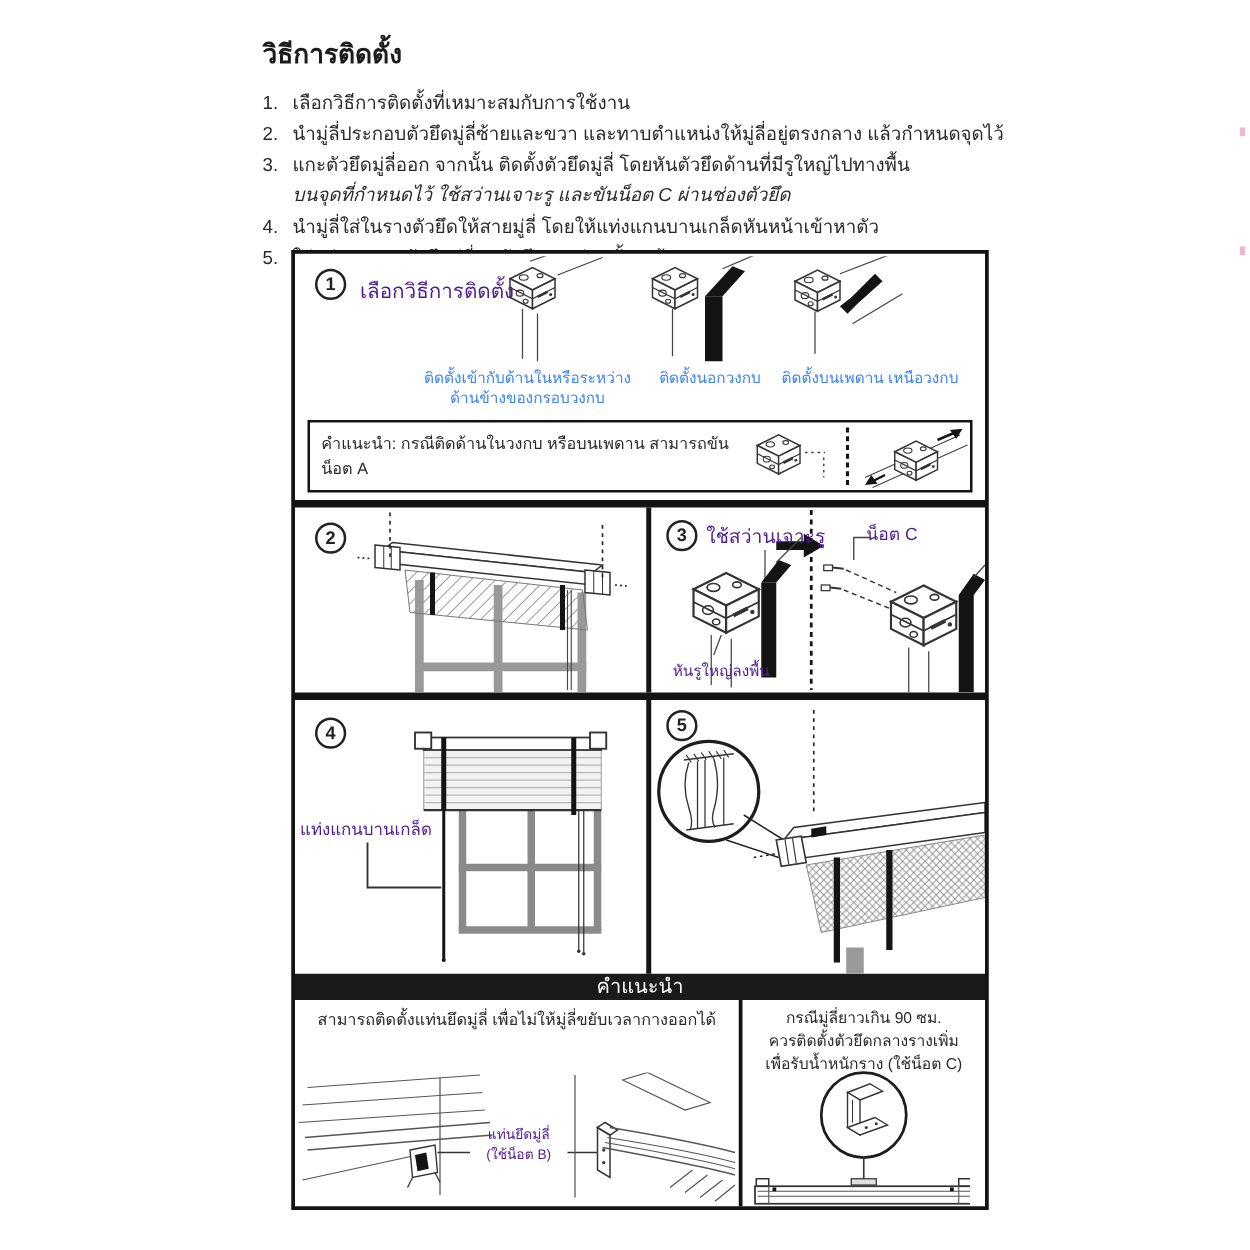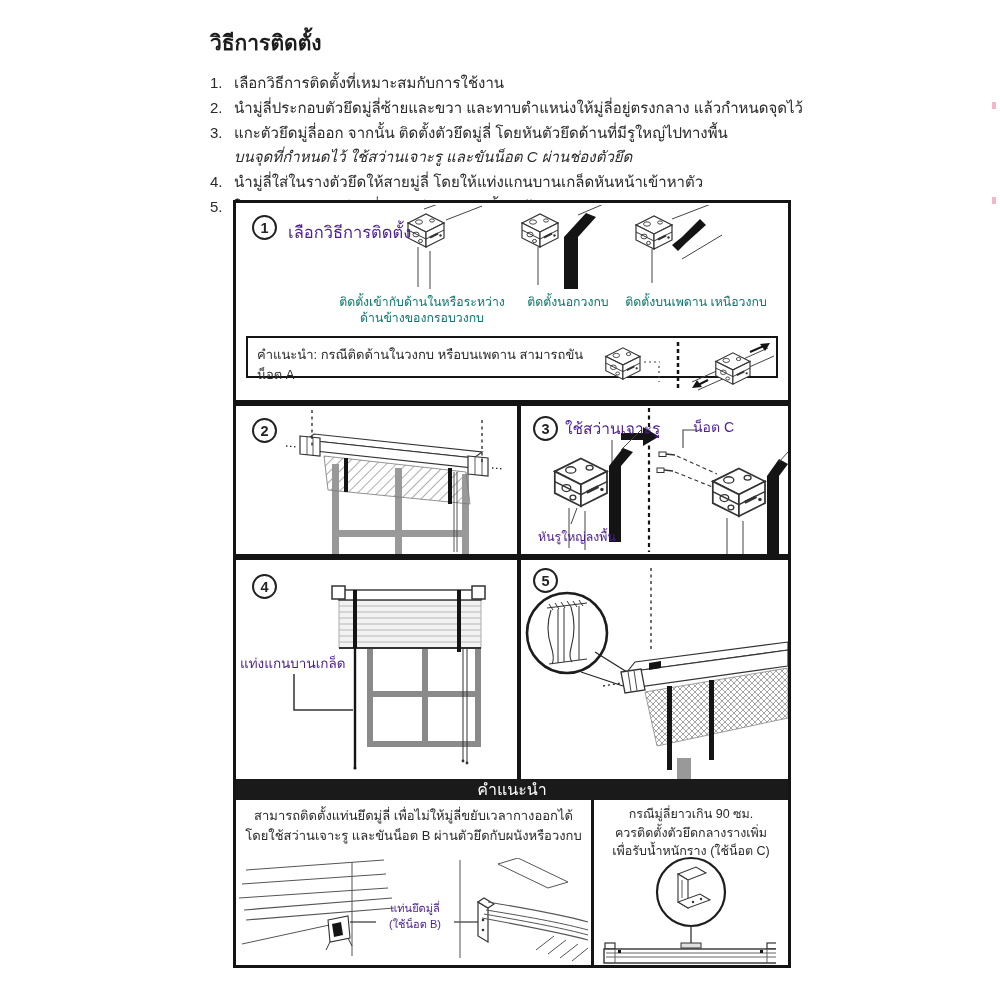--- a/index.html
+++ b/index.html
@@ -14,22 +14,22 @@
   .step .cont { padding-left:24px;font-style:italic; }
 
   
   .figure { position:absolute; left:233px; top:200px; width:558px; height:768px; border:3px solid #141414; background:#fff; }
   .sep-h { position:absolute; left:0; width:552px; height:6px; background:#141414; }
   .sep-v { position:absolute; width:4px; background:#141414; }
   .cell { position:absolute; overflow:hidden; }
   .circ { position:absolute; width:25px; height:25px; border:2.2px solid #222; border-radius:50%; text-align:center; line-height:23px; font-size:14.5px; font-weight:bold; color:#222; background:#fff; z-index:5; }
   .plabel { position:absolute; color:#4c1d95; z-index:4; }
   .p1-title { left:52px; top:16px; font-size:16.5px; }
-  .cap { position:absolute; font-size:12.3px; line-height:15.5px; text-align:center; color:#0f766e; }
-  .notebox { position:absolute; left:10px; top:133px; width:532px; height:42px; border:2px solid #141414; }
+  .cap { position:absolute; font-size:12.3px; line-height:15.5px; text-align:center; color:#3b82f6; }
+  .notebox { position:absolute; left:10px; top:133px; width:532px; height:58px; border:2px solid #141414; }
   .notebox .ntext { position:absolute; left:9px; top:7px; width:340px; font-size:13px; line-height:20px; color:#2a2a2a; }
   .advice-bar { position:absolute; left:0; top:576px; width:552px; height:21px; background:#1a1a1a; color:#fff; text-align:center; font-size:16px; line-height:21px; }
   .btxt { position:absolute; text-align:center; font-size:13px; line-height:19.5px; color:#2a2a2a; }
   svg { display:block; }
   .art { position:absolute; }
   .pink-mark { position:absolute; width:4px; height:7px; background:#f2a9c1; opacity:.85; }
 </style>
 </head>
 <body>
 
@@ -279,21 +279,20 @@
         <rect x="188" y="120" width="5" height="80" fill="#141414"></rect>
         <rect x="156" y="198" width="14" height="21" fill="#999"></rect>
       </svg>
     </div>
 
     <div class="advice-bar">คำแนะนำ</div>
 
     <div class="cell" style="left:0;top:597px;width:355px;height:165px">
       <div class="btxt" style="left:0;top:6px;width:355px">
         <span>สามารถติดตั้งแท่นยึดมู่ลี่ เพื่อไม่ให้มู่ลี่ขยับเวลากางออกได้</span><br>
-        <span>โดยใช้สว่านเจาะรู และขันน็อต B ผ่านตัวยึดกับผนังหรือวงกบ</span>
       </div>
       <div class="plabel" style="left:142px;top:100px;width:74px;text-align:center;font-size:11px;line-height:16px">
         <span>แท่นยึดมู่ลี่</span><br>
         <span>(ใช้น็อต B)</span>
       </div>
       <svg class="art" style="left:0;top:58px" width="355" height="107" viewBox="0 0 355 107">
         <line x1="10" y1="12" x2="148" y2="2" stroke="#555" stroke-width="1"></line>
         <line x1="6" y1="26" x2="150" y2="16" stroke="#555" stroke-width="1"></line>
         <line x1="3" y1="40" x2="152" y2="30" stroke="#555" stroke-width="1"></line>
         <line x1="8" y1="52" x2="156" y2="40" stroke="#555" stroke-width="1.2"></line>

